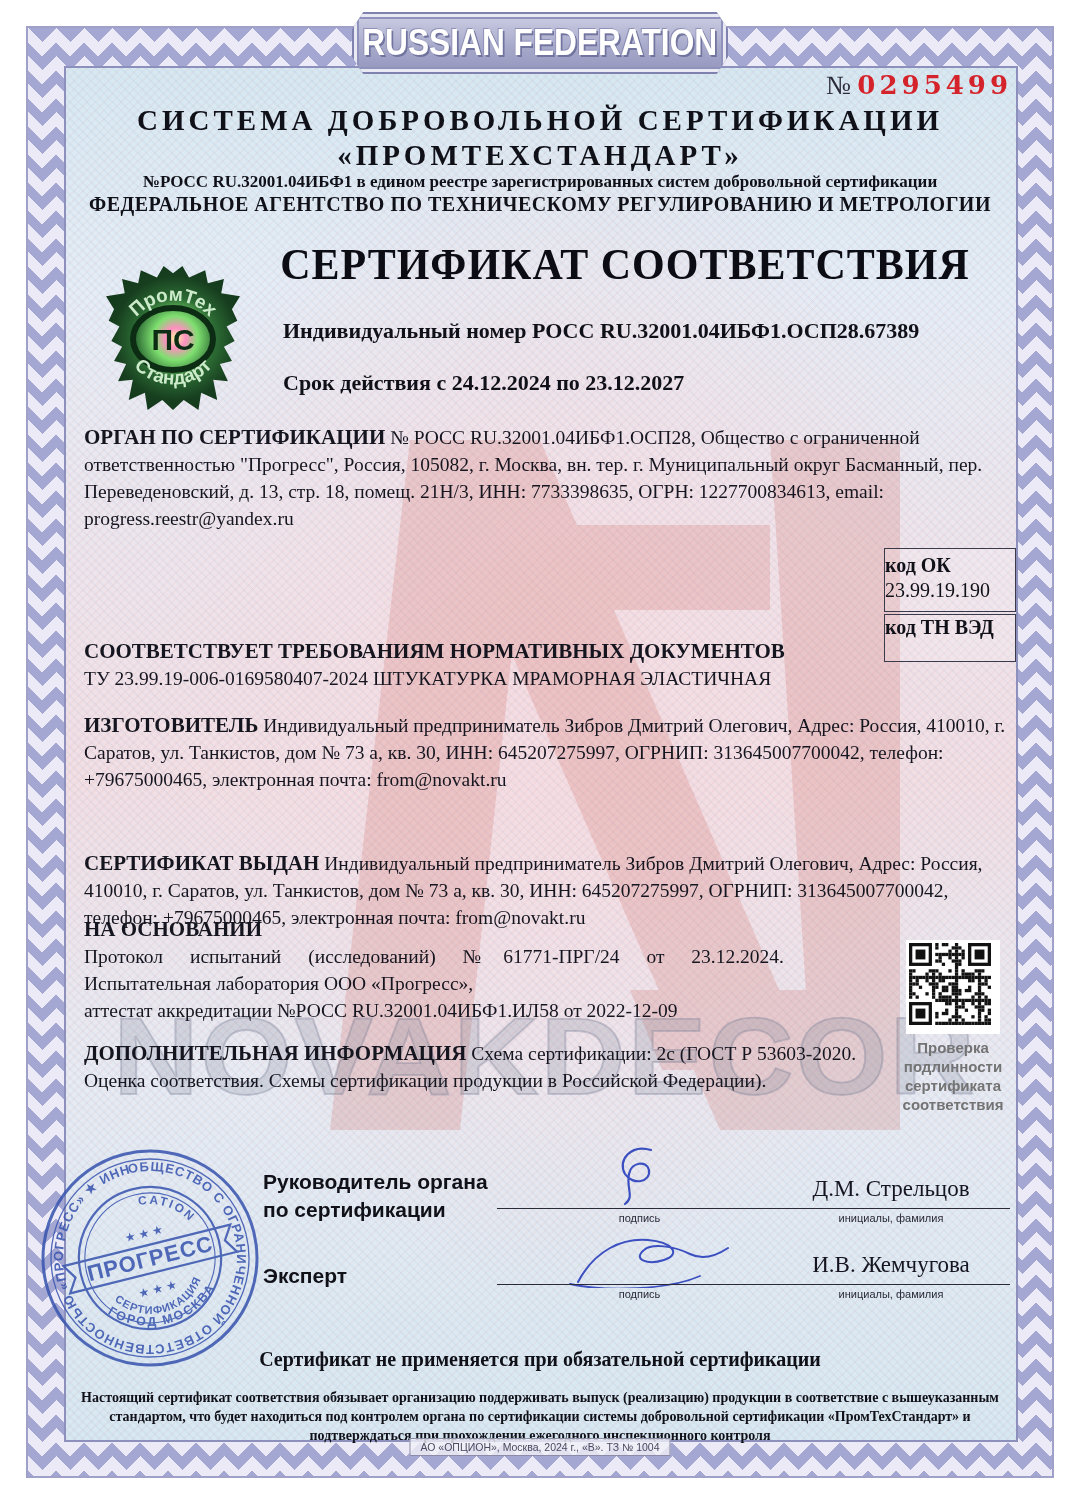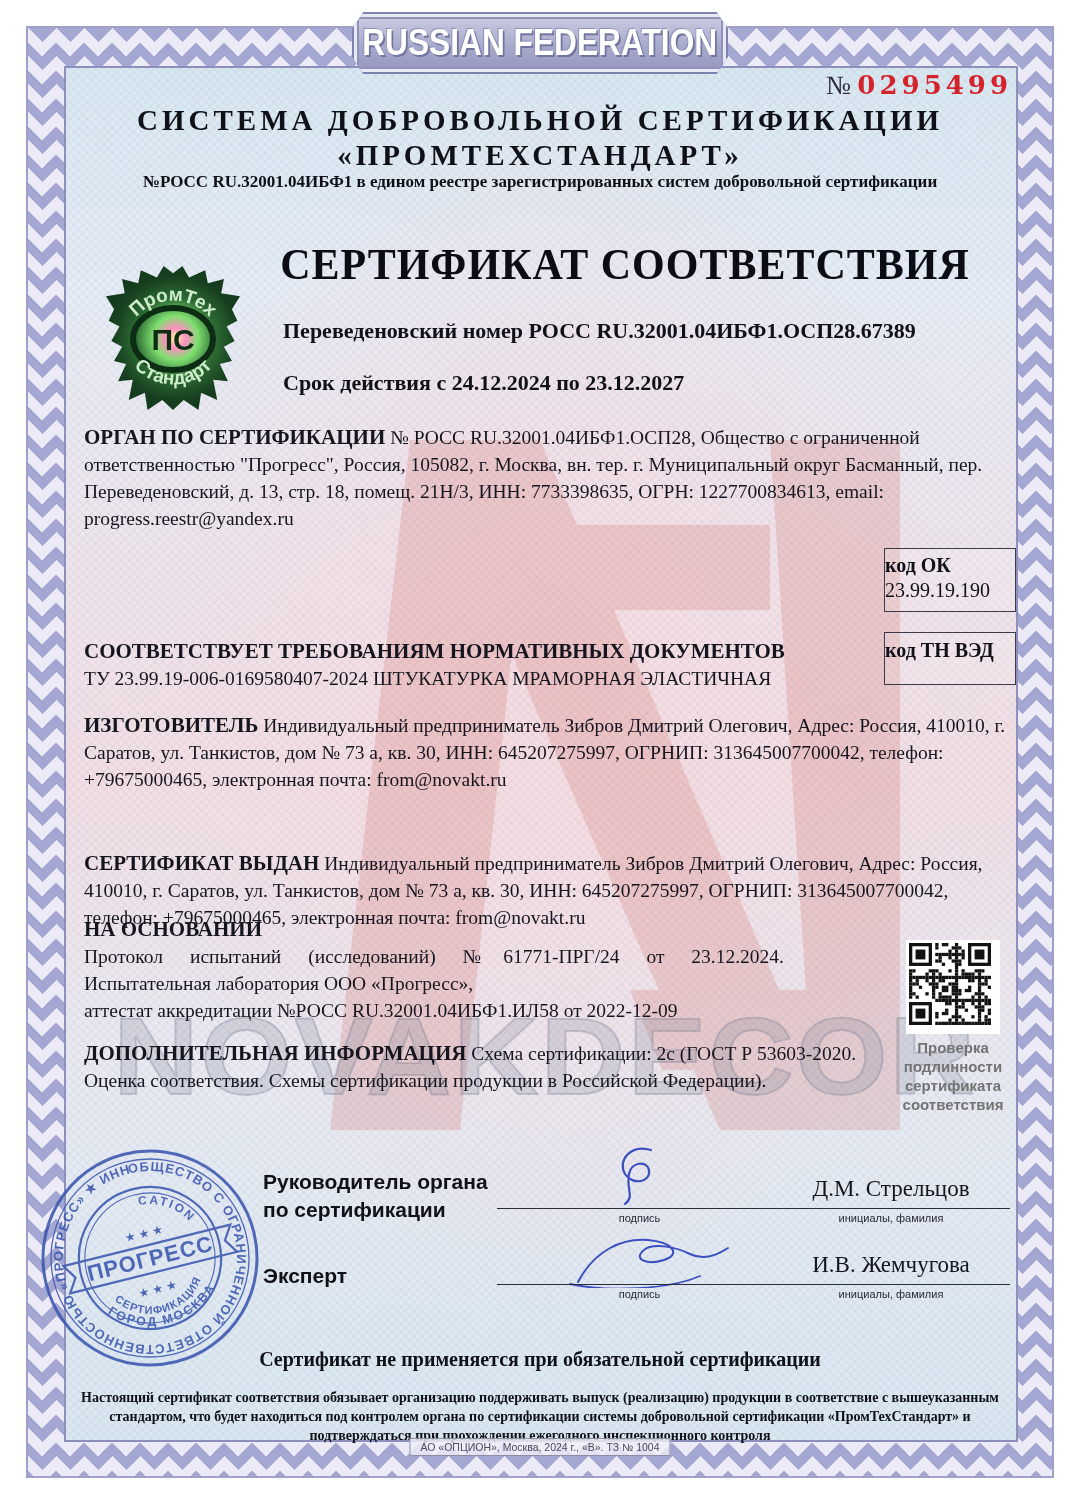--- a/index.html
+++ b/index.html
@@ -63,21 +63,21 @@
   .s-conf{top:638px;}
   .s-conf .lbl, .s-basis .lbl, .s-add b{display:inline;}
   .s-manu{top:712px;}
   .s-issued{top:850px;}
   .s-basis{top:916px;width:740px;}
   .s-basis .just{text-align:justify;text-align-last:justify;width:700px;}
   .s-add{top:1040px;width:800px;}
   .codebox{position:absolute;left:884px;border:1.5px solid #3a3a4a;text-align:left;
         font-size:20px;line-height:25px;color:#101018;background:rgba(255,255,255,0.12);}
   .codebox.b1{top:548px;width:130px;height:58px;padding-top:4px;}
-  .codebox.b2{top:632px;width:130px;height:46px;padding-top:5px;}
+  .codebox.b2{top:614px;width:130px;height:46px;}
   
   .qrbox{position:absolute;left:906px;top:940px;width:88px;height:88px;background:#fff;padding:3px;}
   .qrcap{position:absolute;left:890px;top:1038px;width:126px;text-align:center;
         font-family:"Liberation Sans",sans-serif;font-weight:bold;font-size:15px;line-height:19px;color:#737373;}
   
   .role{position:absolute;left:263px;width:250px;font-family:"Liberation Sans",sans-serif;
         font-weight:bold;font-size:21px;line-height:28px;color:#101018;}
   .r1{top:1168px;} .r2{top:1262px;}
   .sigline{position:absolute;height:0;border-top:1.5px solid #2a2a38;}
   .l-sig1{left:497px;top:1208px;width:285px;}
@@ -122,40 +122,41 @@
     <span>RUSSIAN FEDERATION</span>
   </div>
   <div class="serial">
     <span class="nsign">№</span>
     <span class="num">0295499</span>
   </div>
 
   <div class="h-system">СИСТЕМА ДОБРОВОЛЬНОЙ СЕРТИФИКАЦИИ</div>
   <div class="h-system h-system2">«ПРОМТЕХСТАНДАРТ»</div>
   <div class="h-registry">№РОСС RU.32001.04ИБФ1 в едином реестре зарегистрированных систем добровольной сертификации</div>
+  <div class="h-agency">ФЕДЕРАЛЬНОЕ АГЕНТСТВО ПО ТЕХНИЧЕСКОМУ РЕГУЛИРОВАНИЮ И МЕТРОЛОГИИ</div>
 
   <div class="holo">
     <svg viewBox="0 0 134 144">
       <defs>
         <path id="arcTop" d="M24,62 A46,42 0 0 1 110,62"></path>
         <path id="arcBot" d="M20,88 A50,46 0 0 0 114,88"></path>
       </defs>
       <ellipse cx="67" cy="73" rx="40" ry="31" fill="none" stroke="#0c2c13" stroke-width="6"></ellipse>
       <text font-family="Liberation Sans,sans-serif" font-weight="bold" font-size="30" fill="#0c2c13" x="67" y="84" text-anchor="middle">ПС</text>
       <text font-family="Liberation Sans,sans-serif" font-weight="bold" font-size="19" fill="#cdeccb">
         <textPath href="#arcTop" startOffset="50%" text-anchor="middle">ПромТех</textPath>
       </text>
       <text font-family="Liberation Sans,sans-serif" font-weight="bold" font-size="19" fill="#cdeccb">
         <textPath href="#arcBot" startOffset="50%" text-anchor="middle">Стандарт</textPath>
       </text>
     </svg>
   </div>
 
   <div class="title">СЕРТИФИКАТ СООТВЕТСТВИЯ</div>
-  <div class="regline">Переведеновский номер РОСС RU.32001.04ИБФ1.ОСП28.67389</div>
+  <div class="regline">Индивидуальный номер РОСС RU.32001.04ИБФ1.ОСП28.67389</div>
   <div class="validity">Срок действия с 24.12.2024 по 23.12.2027</div>
 
   <div class="sect s-organ"><b>ОРГАН ПО СЕРТИФИКАЦИИ</b><span> № РОСС RU.32001.04ИБФ1.ОСП28, Общество с ограниченной ответственностью "Прогресс", Россия, 105082, г. Москва, вн. тер. г. Муниципальный округ Басманный, пер. Переведеновский, д. 13, стр. 18, помещ. 21Н/3, ИНН: 7733398635, ОГРН: 1227700834613, email: progress.reestr@yandex.ru</span></div>
 
 
   <div class="codebox b1">
     <div style="font-weight:bold">код  ОК</div>
     <div>23.99.19.190</div>
   </div>
   <div class="codebox b2">

